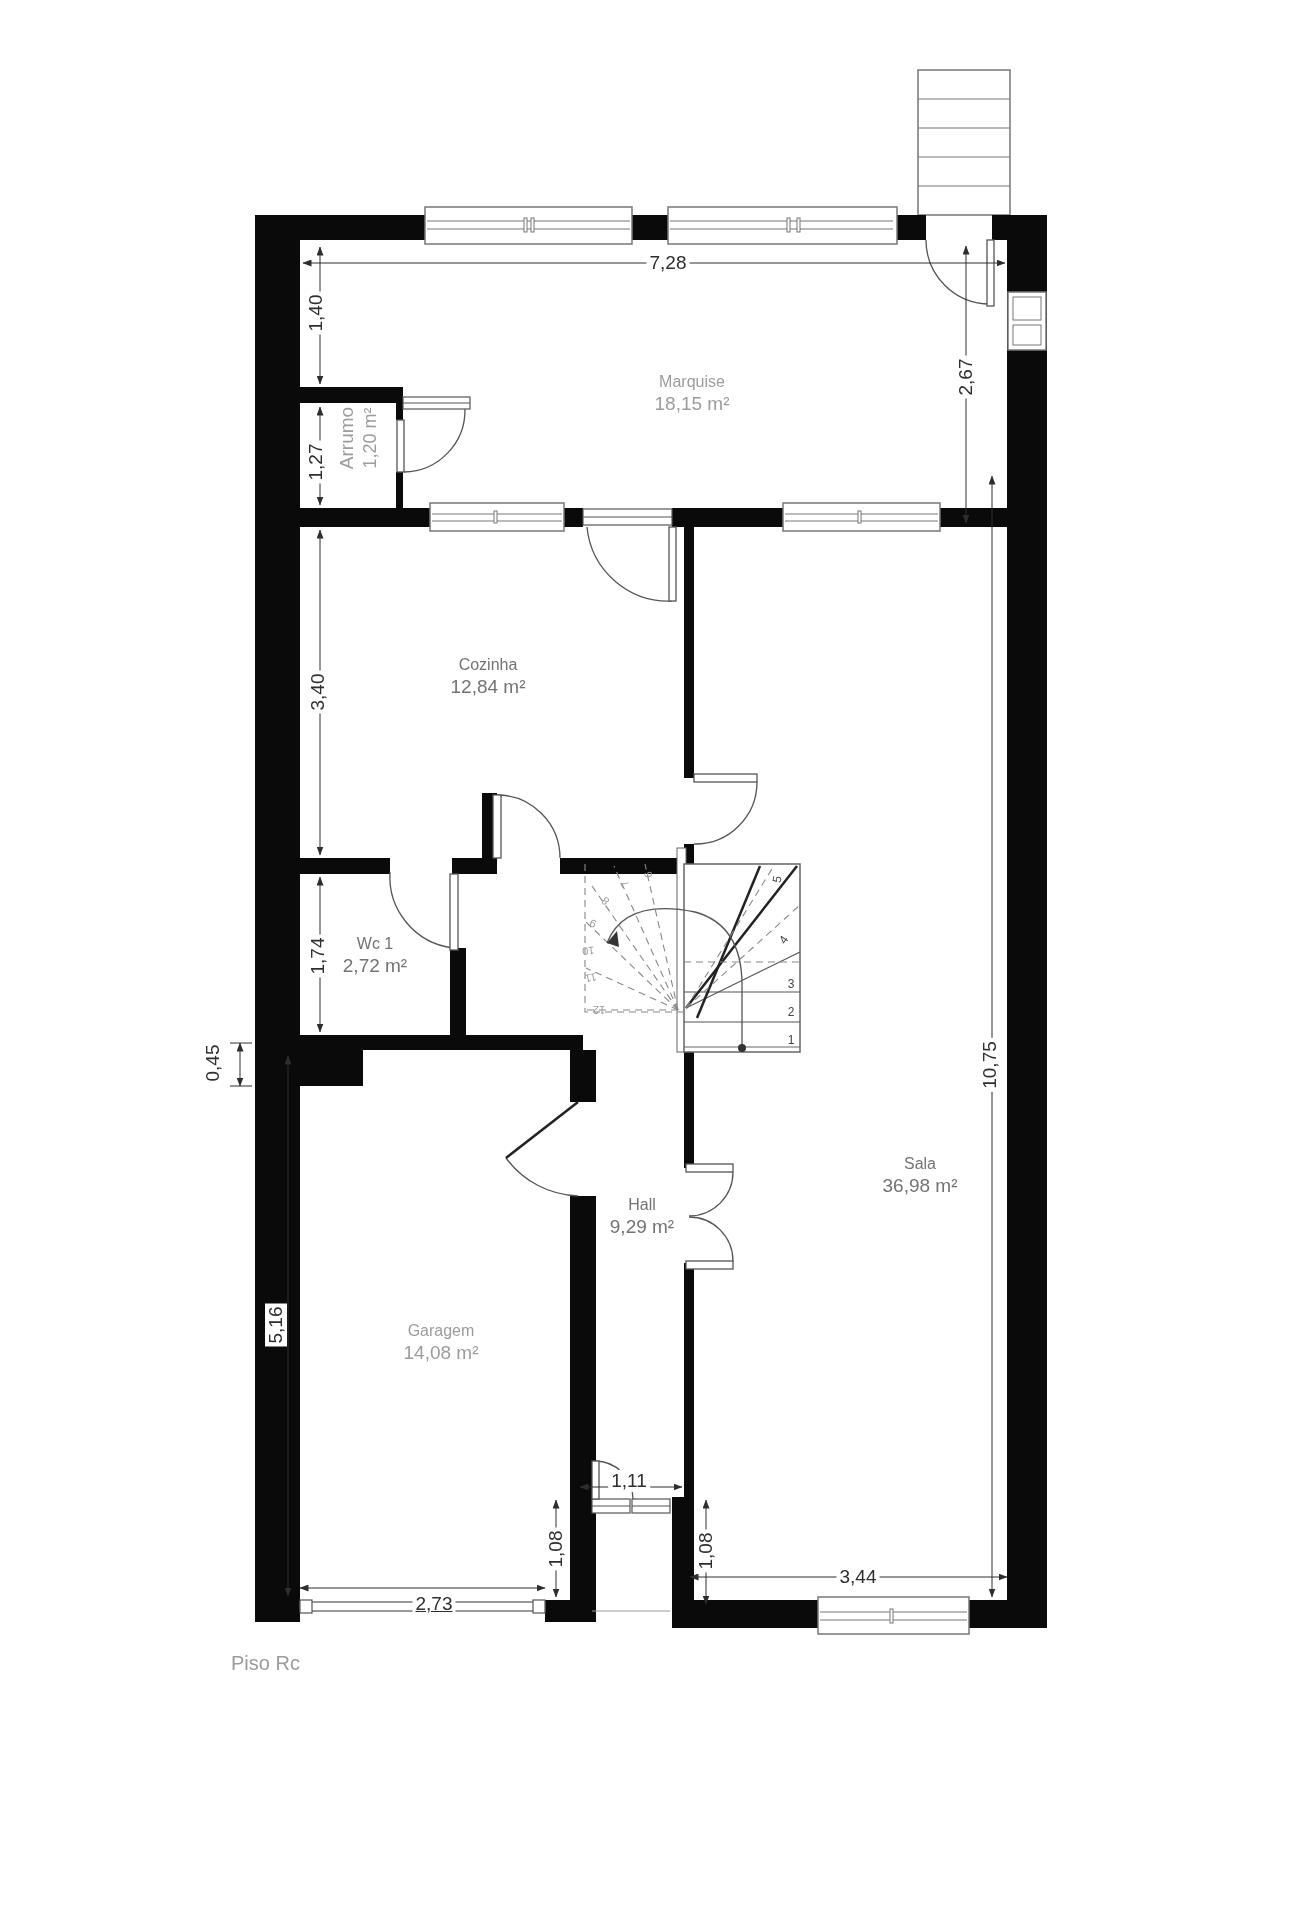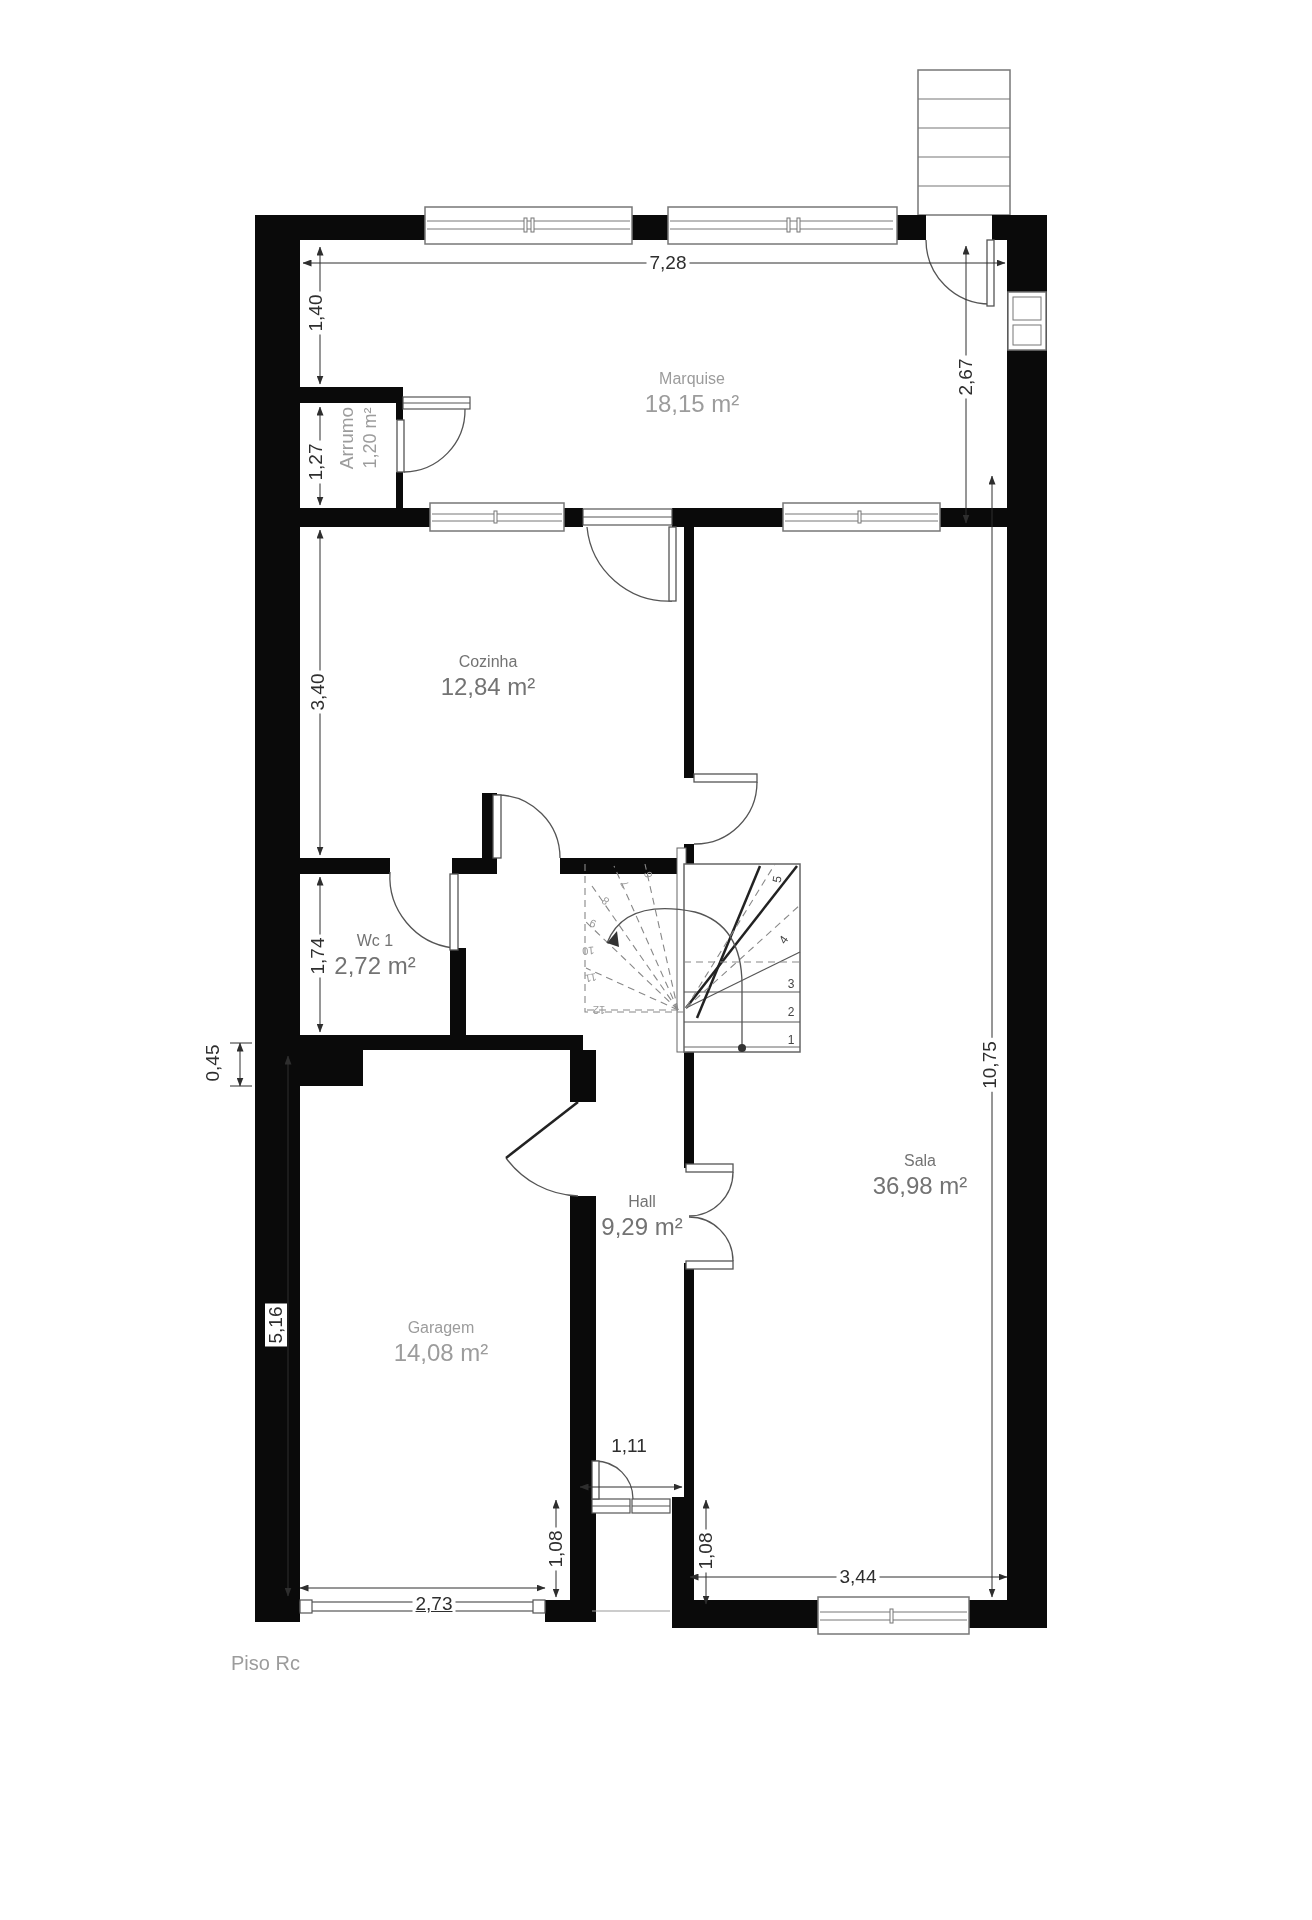--- a/index.html
+++ b/index.html
@@ -2,21 +2,21 @@
 <html><head>
 <meta charset="utf-8">
 <style>
   html,body{margin:0;padding:0;background:#ffffff;}
   #canvas{position:relative;width:1312px;height:1920px;background:#ffffff;overflow:hidden;
           font-family:"Liberation Sans", sans-serif;}
   svg{position:absolute;left:0;top:0;}
   .lbl{position:absolute;transform:translate(-50%,-50%);white-space:nowrap;text-align:center;
        color:#737373;line-height:1.25;}
   .room-name{font-size:16px;}
-  .room-area{font-size:24px;}
+  .room-area{font-size:19px;}
   .muted{color:#9c9c9c;}
   .dim{position:absolute;transform:translate(-50%,-50%);font-size:19px;color:#2e2e2e;
        background:#ffffff;padding:0 3px;white-space:nowrap;}
   .dim.v{transform:translate(-50%,-50%) rotate(-90deg);}
   .vlab{transform:translate(-50%,-50%) rotate(-90deg);}
   .floor-label{position:absolute;font-size:20px;color:#9c9c9c;}
 </style>
 </head>
 <body>
 
@@ -286,19 +286,19 @@
   <div class="dim v" style="left:316px;top:313px;">1,40</div>
   <div class="dim v" style="left:316px;top:462px;">1,27</div>
   <div class="dim v" style="left:966px;top:377px;">2,67</div>
   <div class="dim v" style="left:318px;top:692px;">3,40</div>
   <div class="dim v" style="left:318px;top:956px;">1,74</div>
   <div class="dim v" style="left:213px;top:1063px;">0,45</div>
   <div class="dim v" style="left:276px;top:1325px;">5,16</div>
   <div class="dim v" style="left:990px;top:1065px;">10,75</div>
   <div class="dim" style="left:434px;top:1604px;text-decoration:underline;">2,73</div>
   <div class="dim v" style="left:556px;top:1549px;">1,08</div>
-  <div class="dim" style="left:629px;top:1446px;">1,11</div>
+  <div class="dim" style="left:629px;top:1481px;">1,11</div>
   <div class="dim v" style="left:706px;top:1551px;">1,08</div>
   <div class="dim" style="left:858px;top:1577px;">3,44</div>
 
   <div class="floor-label" style="left:231px;top:1652px;">Piso Rc</div>
 
 </div>
 
 </body></html>

